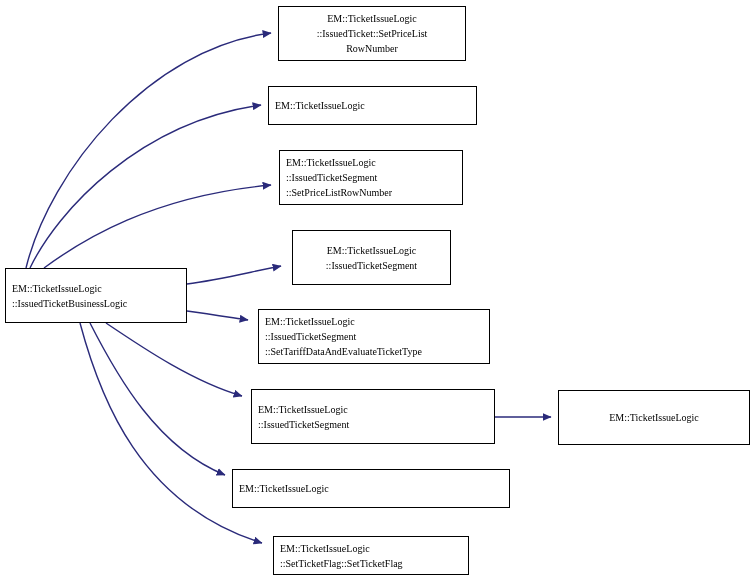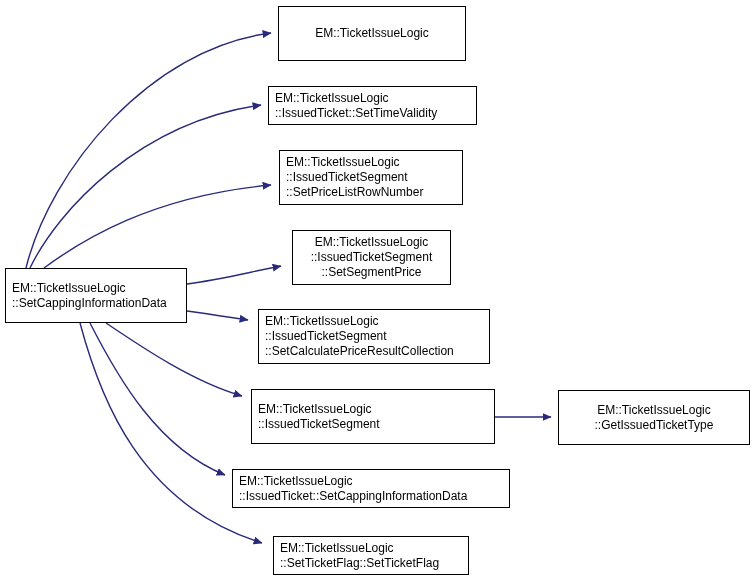--- a/index.html
+++ b/index.html
@@ -32,22 +32,22 @@
     box-sizing: border-box;
     border: 1px solid #000000;
     background: #ffffff;
     display: flex;
     flex-direction: column;
     align-items: stretch;
     justify-content: center;
     cursor: default;
   }
   .node .label {
-    font-family: Liberation Sans, sans-serif;
-    font-size: 12px;
+    font-family: Liberation Serif, serif;
+    font-size: 10px;
     line-height: 15px;
     color: #000000;
     white-space: pre;
     padding: 0 6px;
   }
   .node .label.left   { text-align: left; }
   .node .label.center { text-align: center; }
 </style>
 </head>
 <body>
@@ -69,63 +69,61 @@
       <path d="M 187,311 C 209,314 228,317 248,320"></path>
       <path d="M 106,323 C 146,350 194,382 242,396"></path>
       <path d="M 90,323 C 118,378 158,448 225,475"></path>
       <path d="M 80,323 C 100,398 140,505 262,543"></path>
       <path d="M 495,417 L 551,417"></path>
     </g>
   </svg>
 
   <div class="node" style="left:5px; top:268px; width:182px; height:55px;">
     <div class="label left">EM::TicketIssueLogic</div>
-    <div class="label left">::SetCappingInformationData</div>
+    <div class="label left">::IssuedTicketBusinessLogic</div>
   </div>
 
   <div class="node" style="left:278px; top:6px; width:188px; height:55px;">
     <div class="label center">EM::TicketIssueLogic</div>
+    <div class="label center">::IssuedTicket::SetPriceList</div>
+    <div class="label center">RowNumber</div>
   </div>
 
   <div class="node" style="left:268px; top:86px; width:209px; height:39px;">
     <div class="label left">EM::TicketIssueLogic</div>
-    <div class="label left">::IssuedTicket::SetTimeValidity</div>
   </div>
 
   <div class="node" style="left:279px; top:150px; width:184px; height:55px;">
     <div class="label left">EM::TicketIssueLogic</div>
     <div class="label left">::IssuedTicketSegment</div>
     <div class="label left">::SetPriceListRowNumber</div>
   </div>
 
   <div class="node" style="left:292px; top:230px; width:159px; height:55px;">
     <div class="label center">EM::TicketIssueLogic</div>
     <div class="label center">::IssuedTicketSegment</div>
-    <div class="label center">::SetSegmentPrice</div>
   </div>
 
   <div class="node" style="left:258px; top:309px; width:232px; height:55px;">
     <div class="label left">EM::TicketIssueLogic</div>
     <div class="label left">::IssuedTicketSegment</div>
-    <div class="label left">::SetCalculatePriceResultCollection</div>
+    <div class="label left">::SetTariffDataAndEvaluateTicketType</div>
   </div>
 
   <div class="node" style="left:251px; top:389px; width:244px; height:55px;">
     <div class="label left">EM::TicketIssueLogic</div>
     <div class="label left">::IssuedTicketSegment</div>
   </div>
 
   <div class="node" style="left:232px; top:469px; width:278px; height:39px;">
     <div class="label left">EM::TicketIssueLogic</div>
-    <div class="label left">::IssuedTicket::SetCappingInformationData</div>
   </div>
 
   <div class="node" style="left:273px; top:536px; width:196px; height:39px;">
     <div class="label left">EM::TicketIssueLogic</div>
     <div class="label left">::SetTicketFlag::SetTicketFlag</div>
   </div>
 
   <div class="node" style="left:558px; top:390px; width:192px; height:55px;">
     <div class="label center">EM::TicketIssueLogic</div>
-    <div class="label center">::GetIssuedTicketType</div>
   </div>
 
 </div>
 
 </body></html>

